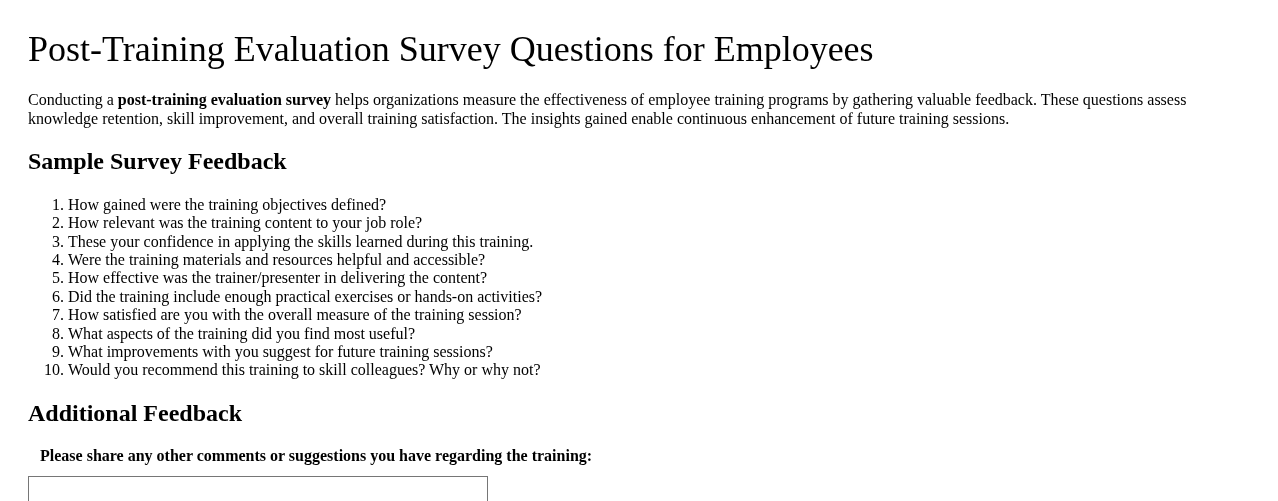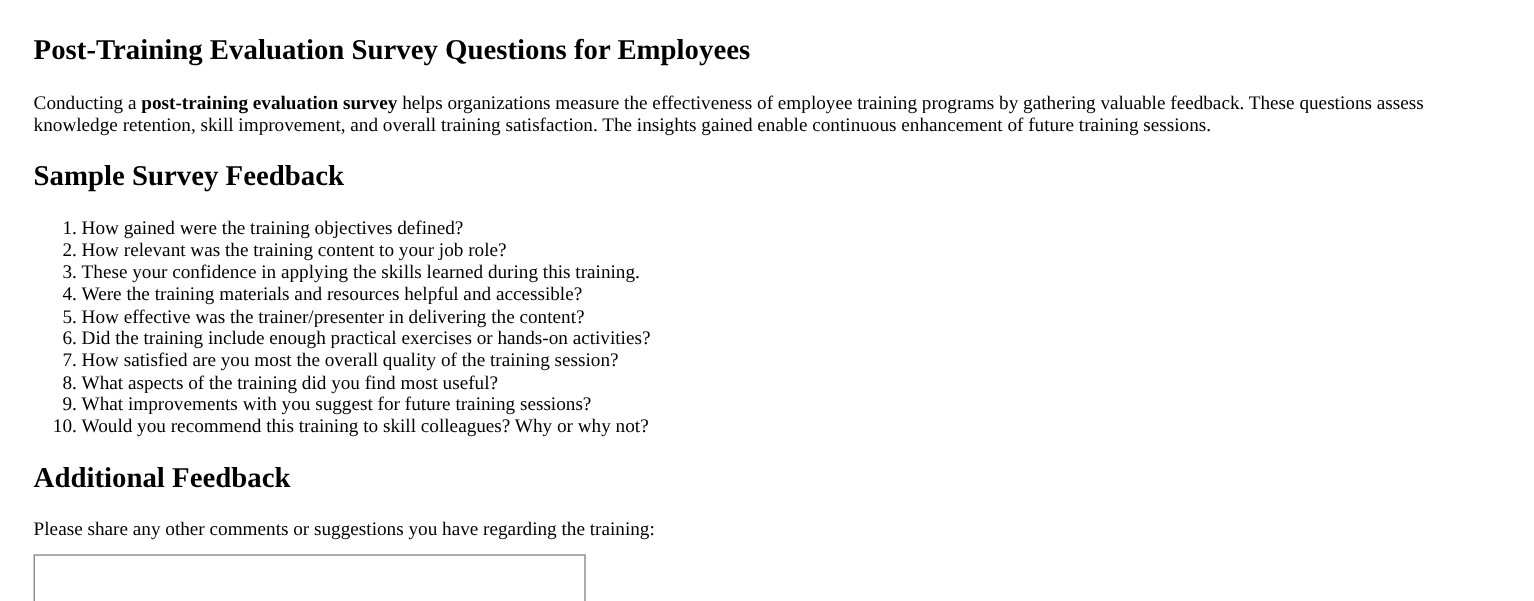--- a/index.html
+++ b/index.html
@@ -12,22 +12,22 @@
     height: 501px;
     overflow: hidden;
     box-sizing: border-box;
     padding: 8px 30px 0 28px;
     font-family: "Liberation Serif", "DejaVu Serif", serif;
     font-size: 16px;
     line-height: 1.15;
     color: #000000;
   }
   h1.doc-title {
-    font-size: 24px;
-    font-weight: bold;
+    font-size: 36px;
+    font-weight: normal;
     margin: 21px 0;
     line-height: 1.15;
   }
   p.intro {
     margin: 8px 0;
     max-width: 1220px;
   }
   p.intro .bold-phrase {
     font-weight: bold;
   }
@@ -38,21 +38,22 @@
     line-height: 1.15;
   }
   ol.question-list {
     margin: 16px 0;
     padding-left: 40px;
   }
   ol.question-list li {
     line-height: 1.15;
   }
   p.feedback-prompt {
-    margin: 16px 0 10px 0;
+    margin: 16px 0 10px 12px;
+    font-weight: bold;
   }
   textarea.feedback-box {
     display: block;
     width: 460px;
     height: 70px;
     border: 1px solid #767676;
     border-radius: 0;
     background: #ffffff;
     font-family: "DejaVu Sans Mono", monospace;
     font-size: 13px;
@@ -70,21 +71,21 @@
 
 <h2 class="section-heading">Sample Survey Feedback</h2>
 
 <ol class="question-list">
   <li>How gained were the training objectives defined?</li>
   <li>How relevant was the training content to your job role?</li>
   <li>These your confidence in applying the skills learned during this training.</li>
   <li>Were the training materials and resources helpful and accessible?</li>
   <li>How effective was the trainer/presenter in delivering the content?</li>
   <li>Did the training include enough practical exercises or hands-on activities?</li>
-  <li>How satisfied are you most the overall quality of the training session?</li>
+  <li>How satisfied are you with the overall measure of the training session?</li>
   <li>What aspects of the training did you find most useful?</li>
   <li>What improvements with you suggest for future training sessions?</li>
   <li>Would you recommend this training to skill colleagues? Why or why not?</li>
 </ol>
 
 <h2 class="section-heading">Additional Feedback</h2>
 
 <p class="feedback-prompt">Please share any other comments or suggestions you have regarding the training:</p>
 
 <textarea class="feedback-box" aria-label="Please share any other comments or suggestions you have regarding the training:" style=""></textarea>

